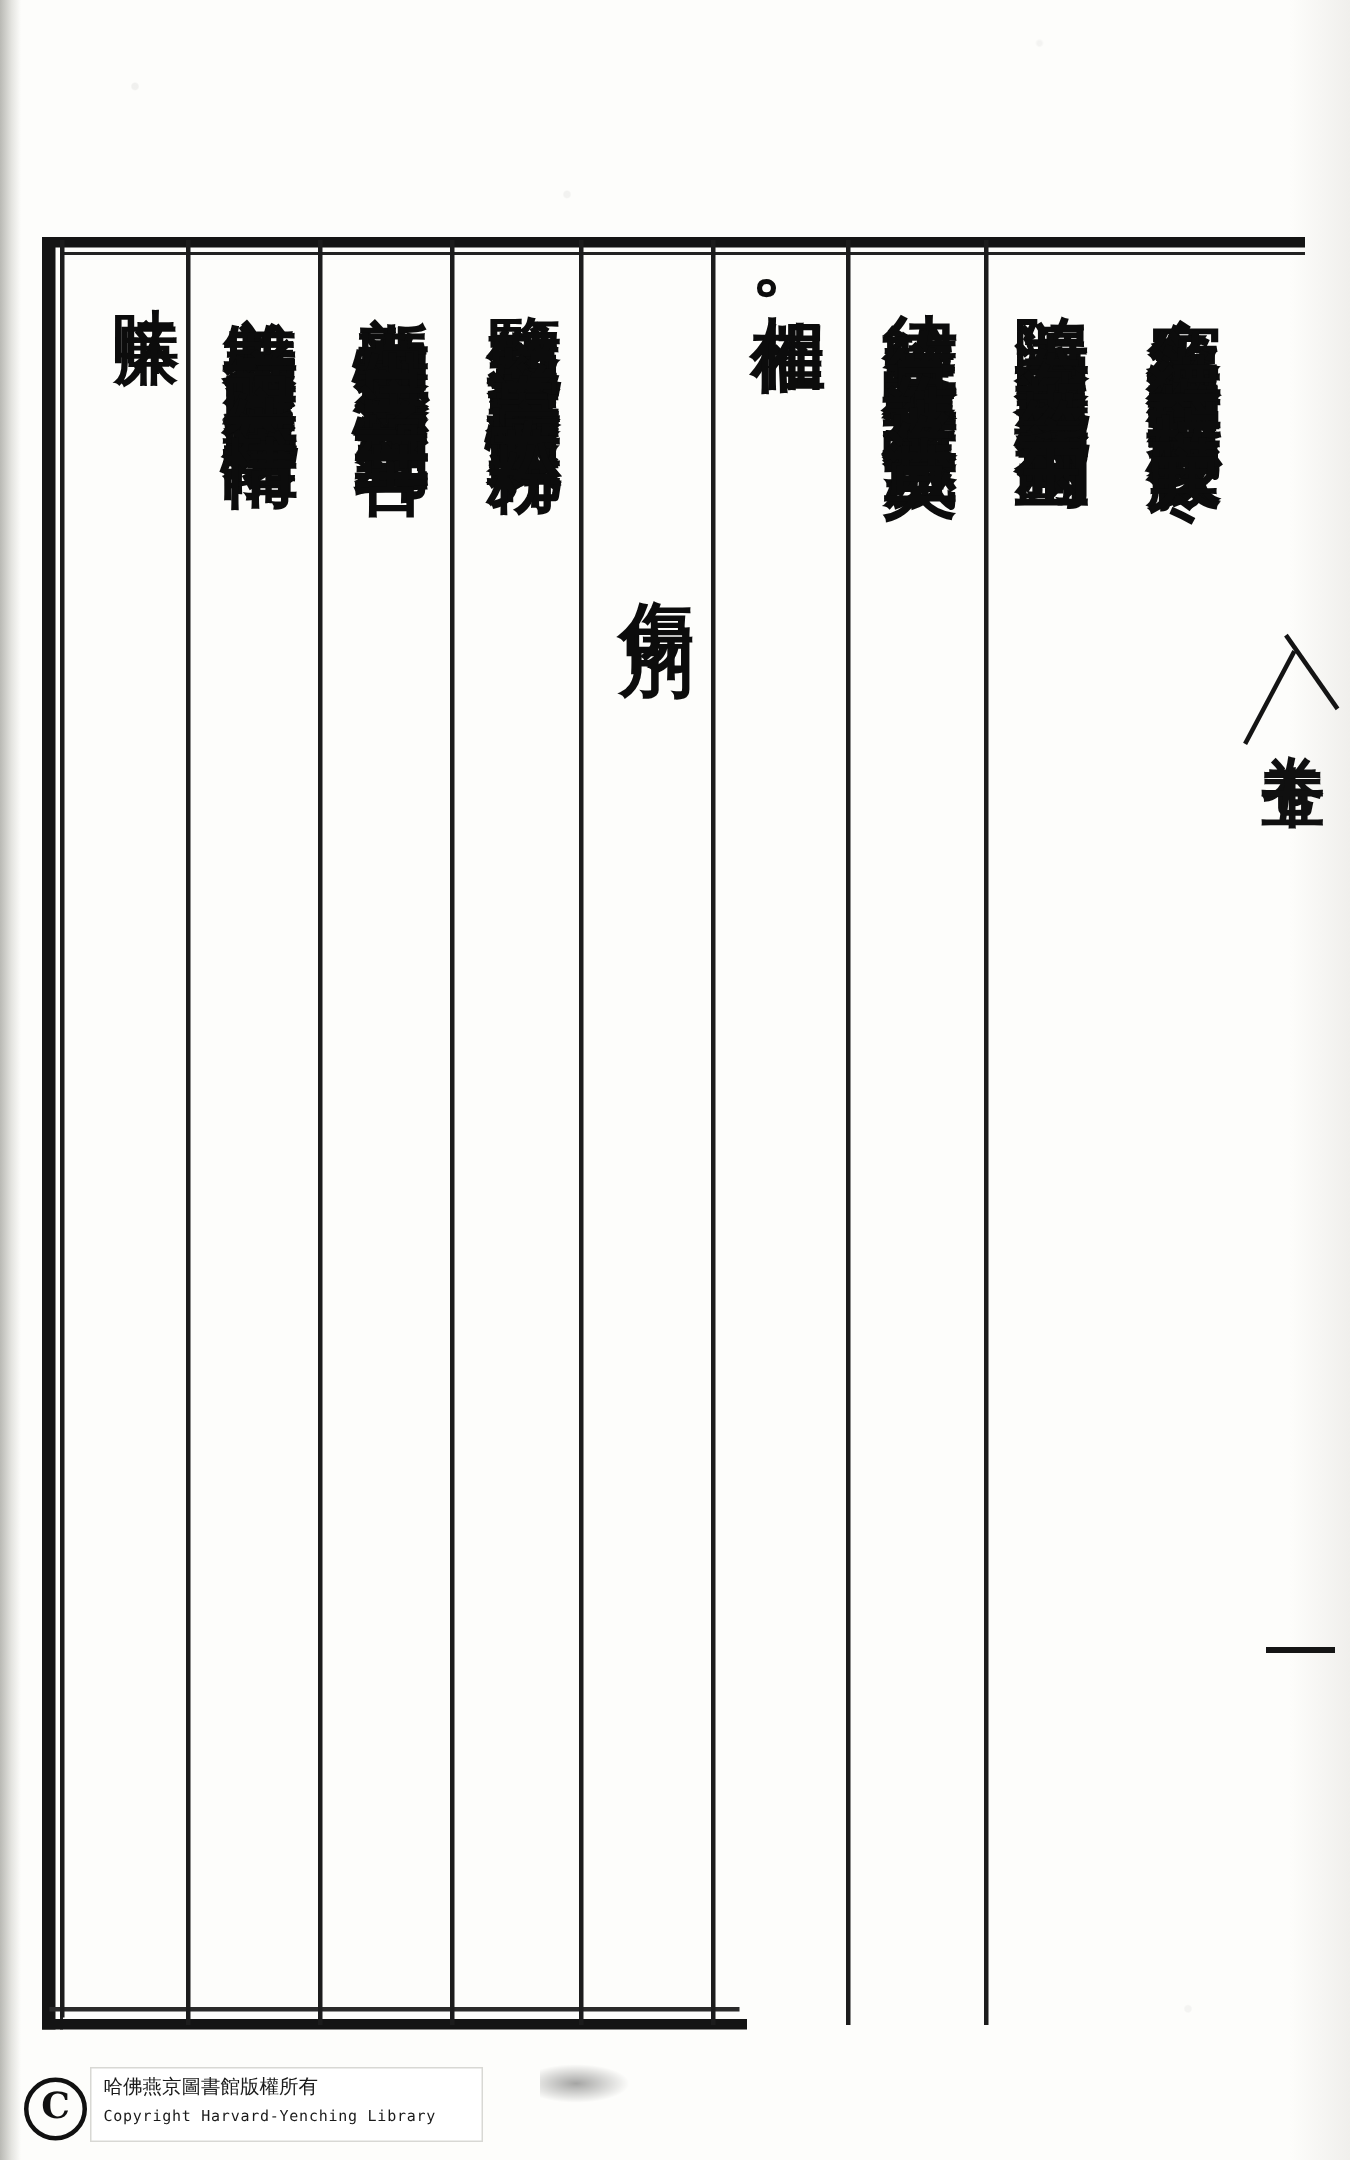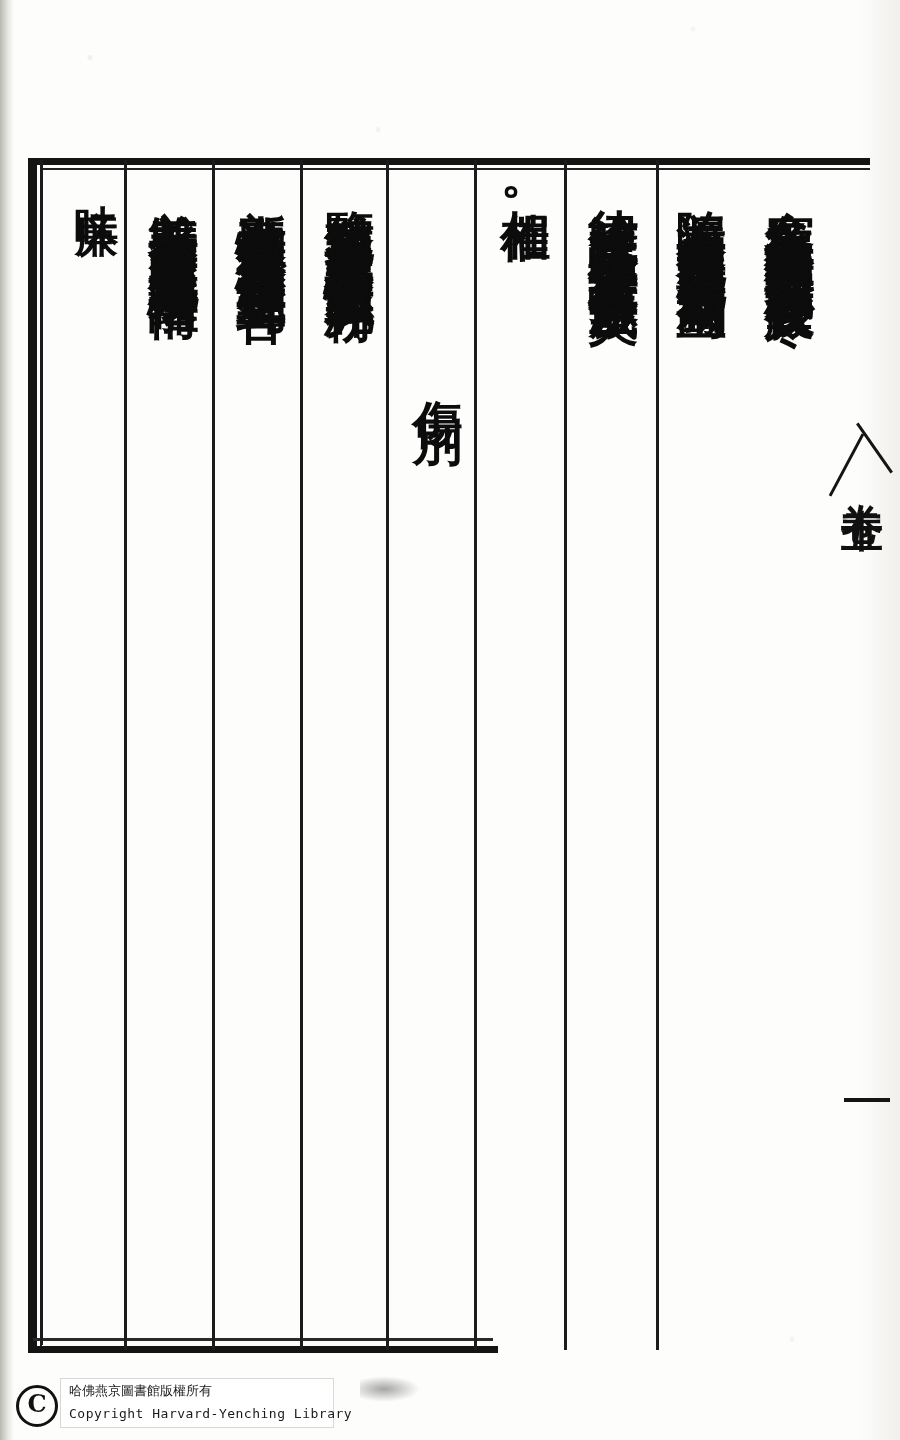--- a/index.html
+++ b/index.html
@@ -152,31 +152,30 @@
 
   
   .stamp {
     position: absolute;
     left: 60px;
     top: 1378px;
     width: 260px;
     height: 48px;
     border: 1px solid #d8d8d4;
     background: #ffffff;
-    padding-left: 12px;
   }
   .stamp-line1, .stamp-line2 {
     position: absolute;
     left: 8px;
     font-family: "DejaVu Sans Mono", monospace;
     color: #1a1a1a;
     white-space: nowrap;
   }
   .stamp-line1 { top: 3px; font-size: 13px; letter-spacing: 0px; }
-  .stamp-line2 { top: 27px; font-size: 13px; letter-spacing: 0.5px; }
+  .stamp-line2 { top: 27px; font-size: 10px; letter-spacing: 0.5px; }
   .copyright-c {
     position: absolute;
     left: 16px;
     top: 1385px;
     width: 36px;
     height: 36px;
     border: 3px solid #111;
     border-radius: 50%;
     color: #111;
     font-family: "DejaVu Serif", serif;

